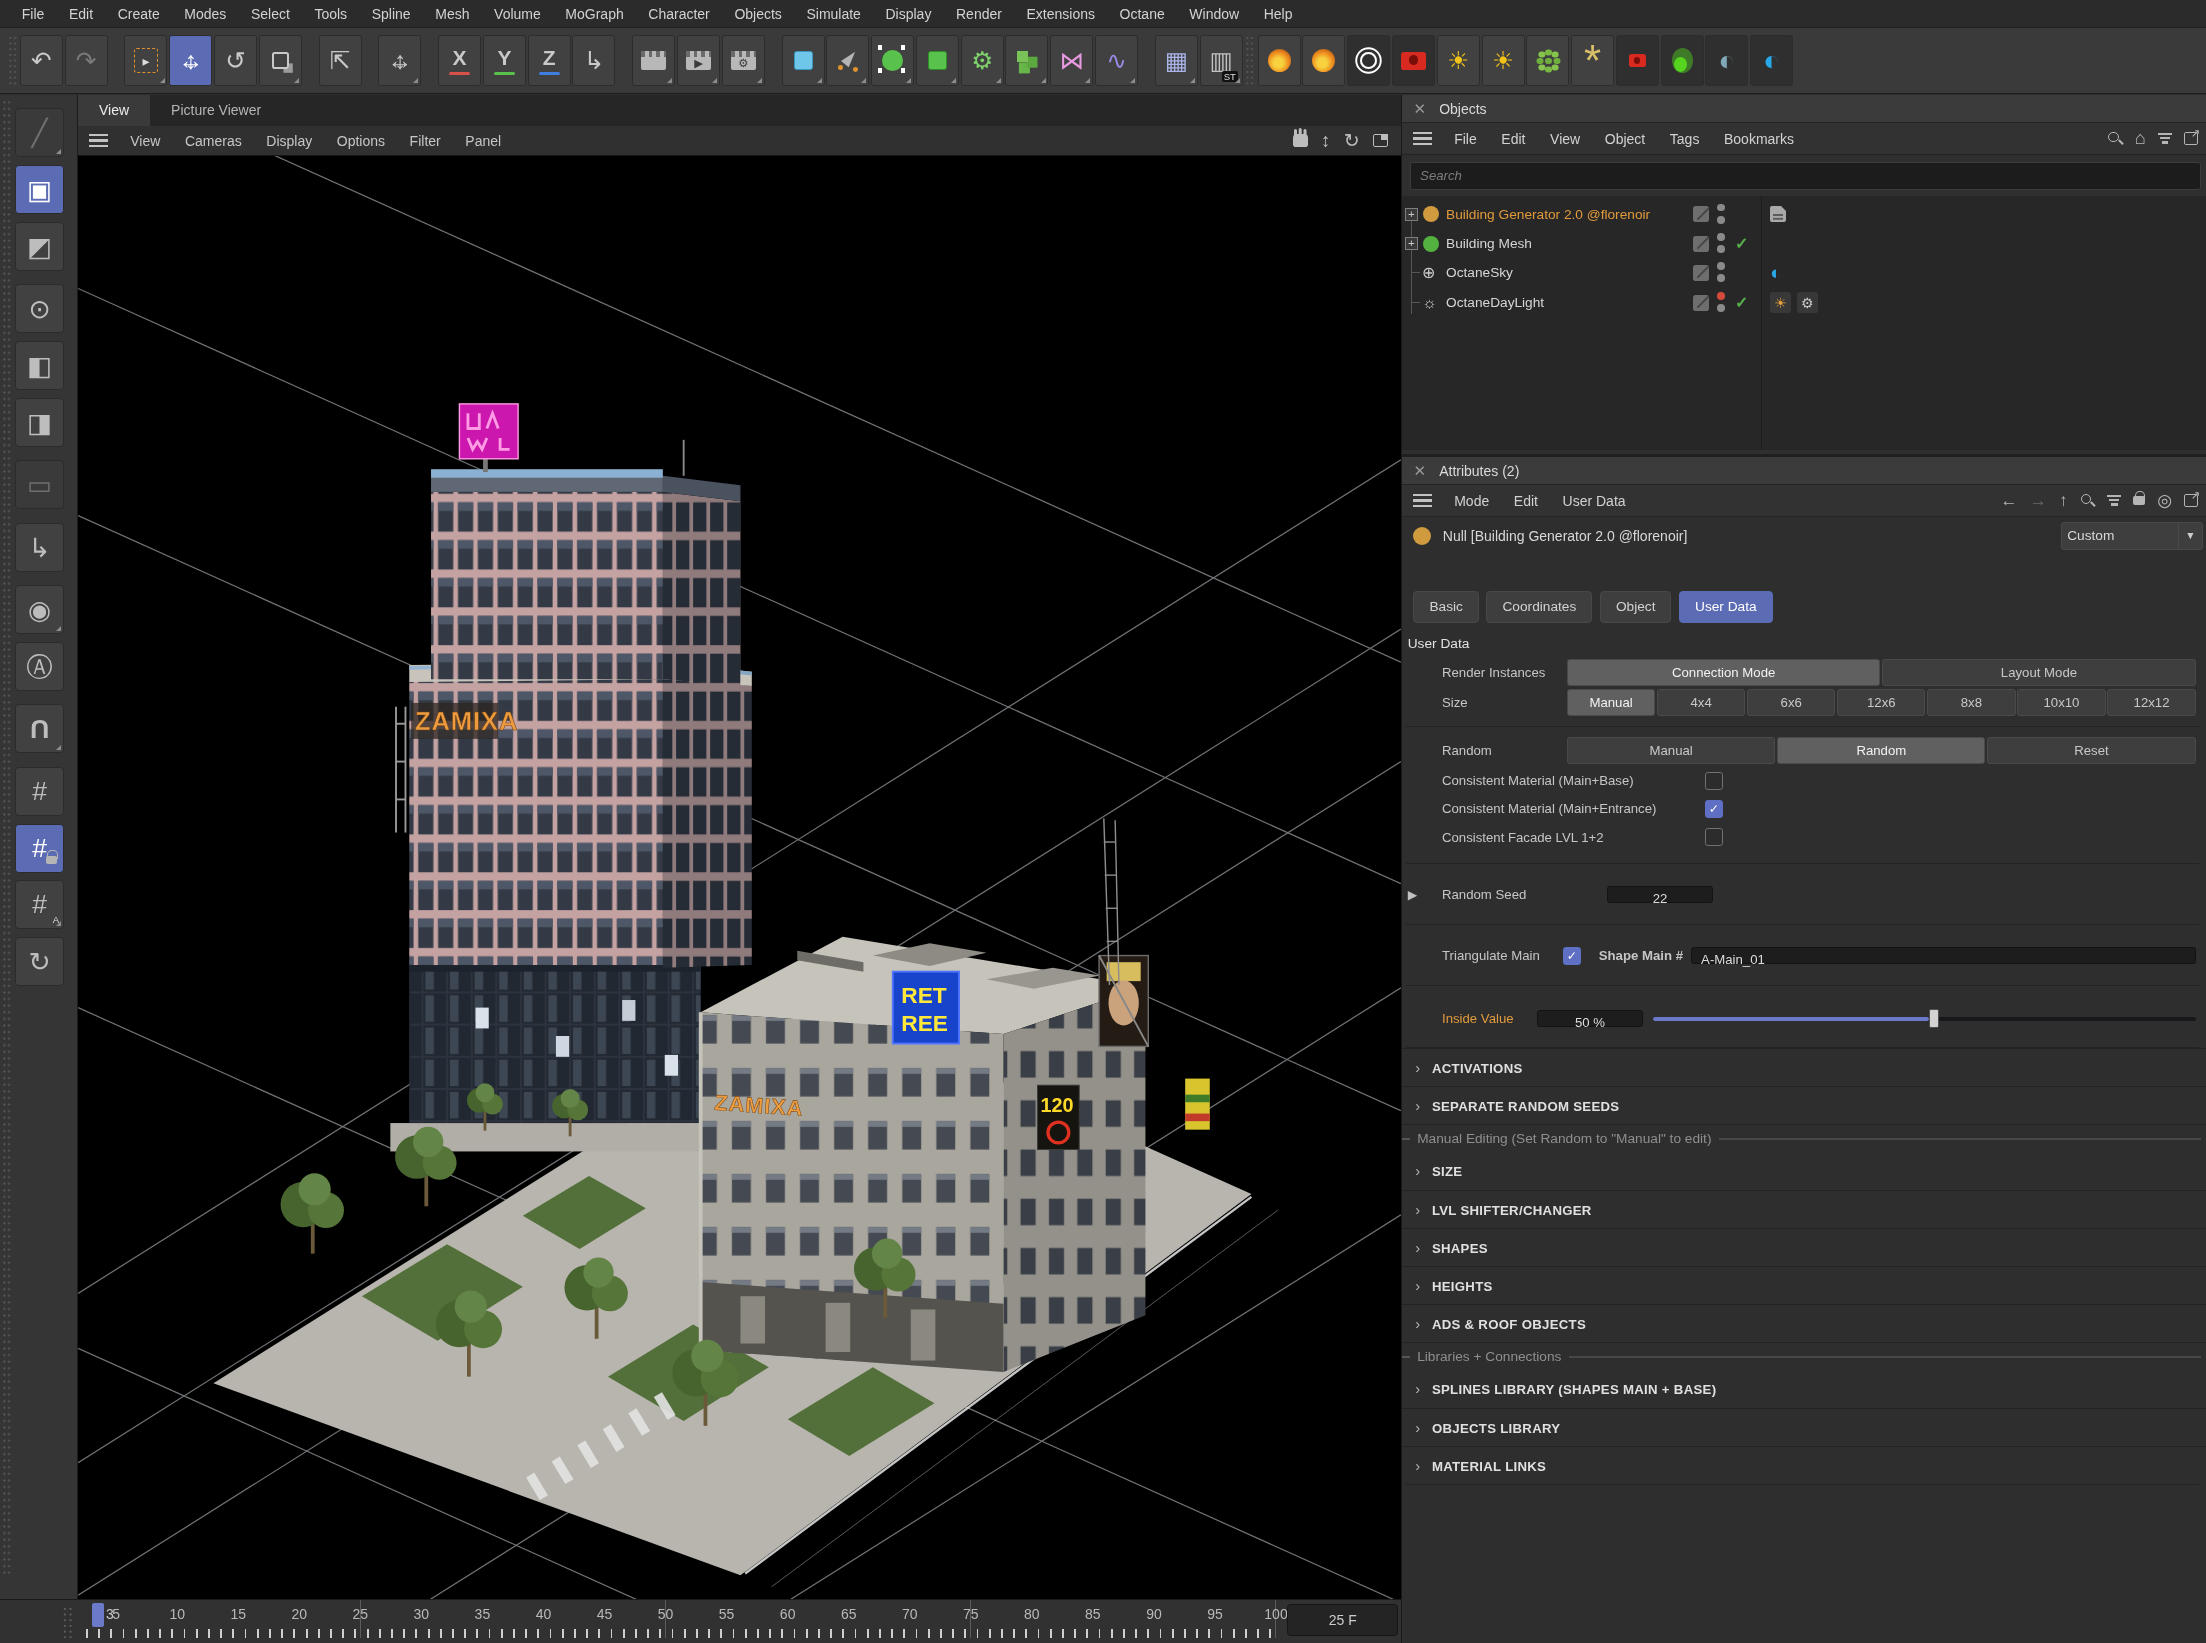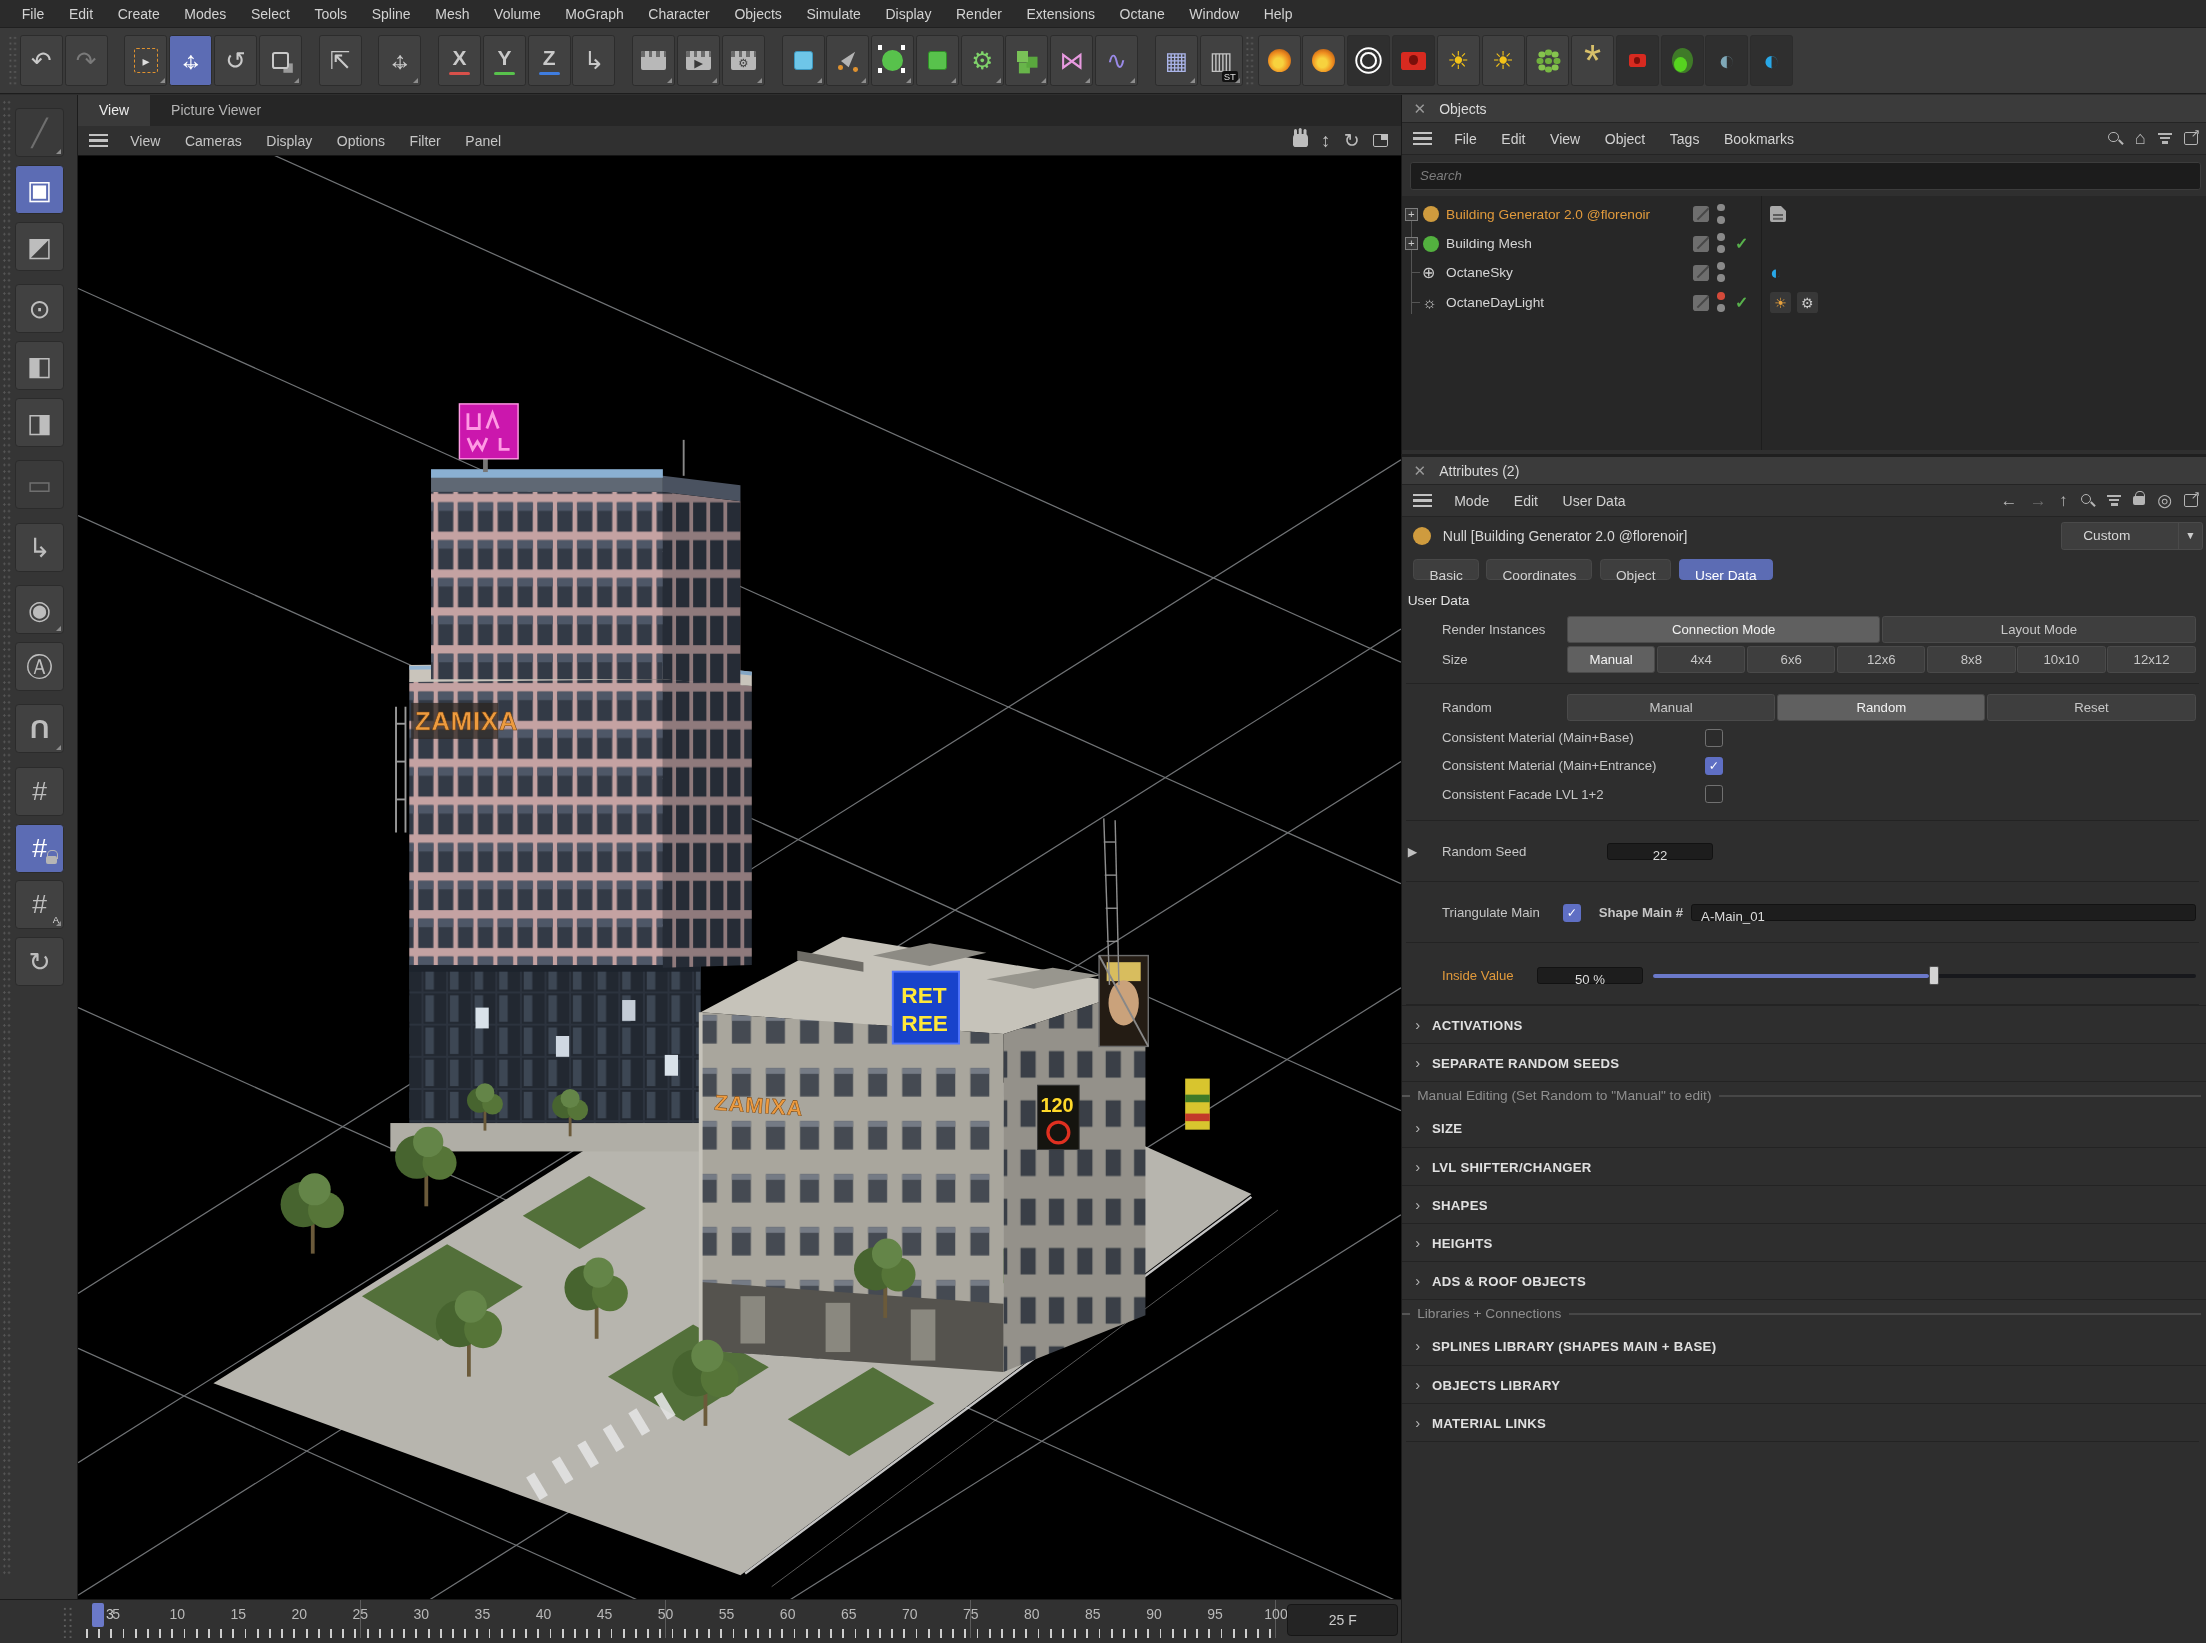--- a/index.html
+++ b/index.html
@@ -150,25 +150,25 @@
   .notetag::after { content:""; position:absolute; left:2.8px; top:7.6px; width:10.4px; height:1.9px; background:#5c5c5c; box-shadow:0 3.8px 0 #5c5c5c; }
   .tagbox { width:21px; height:21px; background:#383838; border-radius:2.8px; display:flex; align-items:center;
             justify-content:center; font-size:14px; }
 
   #attrs { position:absolute; left:1401px; top:454px; width:806px; height:1190px; background:#2e2e2e;
            border-left:0.9px solid #191919; border-top:3.8px solid #1f1f1f; }
   .objrow { height:38px; display:flex; align-items:center; padding-left:11.4px; position:relative; }
   .nulldot { width:18px; height:18px; border-radius:50%; background:#cf9b3e; margin-right:11.4px; }
   .preset { position:absolute; right:3.8px; top:4.7px; width:142px; height:28px; background:#3e3e3e; border:0.9px solid #4a4a4a;
             border-radius:2.8px; display:flex; align-items:center; }
-  .preset span { flex:1; padding-left:21px; font-size:13.7px; color:#d8d8d8; }
+  .preset span { flex:1; padding-left:5px; font-size:13.7px; color:#d8d8d8; }
   .preset b { width:24.6px; height:100%; border-left:0.9px solid #4a4a4a; text-align:center; line-height:26.5px; font-size:10.4px; color:#ccc; }
   .tabrow { display:flex; gap:7.6px; padding:3.8px 0 7.6px 11.4px; }
-  .tabrow button { height:21px; padding:8px 15px; background:#3e3e3e; border:0.9px solid #484848; border-radius:3.8px;
-                   color:#d2d2d2; font-size:13.7px; font-family:inherit; }
+  .tabrow button { height:32px; padding:2px 15px; background:#3e3e3e; border:0.9px solid #484848; border-radius:3.8px;
+                   color:#d2d2d2; font-size:13.7px; font-family:inherit;margin-top:32px; }
   .tabrow button.act { background:#5c6cb4; border-color:#5c6cb4; color:#fff; }
   .heading { padding:5.7px 0 5.7px 5.7px; font-size:13.7px; color:#e2e2e2; }
   .arow { display:flex; align-items:center; height:28px; margin:1.9px 11.4px 1.9px 0; }
   .albl { margin-left:40px; width:125px; font-size:13.2px; color:#c6c6c6; flex:none; }
   .seg { display:flex; flex:1; gap:1.9px; }
   .seg button { flex:1; height:26.5px; background:#3e3e3e; border:0.9px solid #4a4a4a; border-radius:2.8px;
                 color:#c8c8c8; font-size:13.2px; font-family:inherit; }
   .seg button.on { background:#606060; color:#f2f2f2; }
   .adiv { height:0.9px; background:#232323; margin:9.5px 7.6px 9.5px 3.8px; }
   .cbrow { display:flex; align-items:center; height:24.6px; margin:3.8px 0; }

